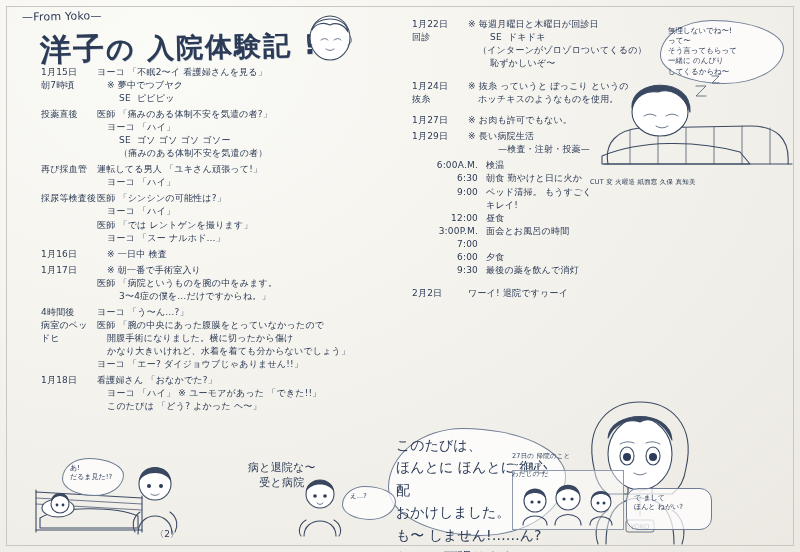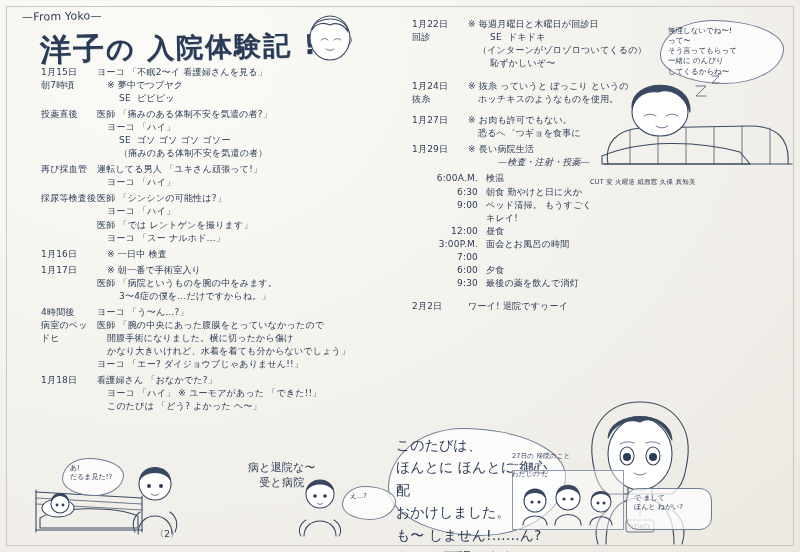--- a/index.html
+++ b/index.html
@@ -50,21 +50,21 @@
   .entry{margin-bottom:3px;display:flex;}
   .date{width:56px;flex:0 0 56px;}
   .body{flex:1;}
   .line{white-space:pre;}
   .indent1{padding-left:10px;}
   .indent2{padding-left:22px;}
   
   .sched{margin-left:14px;}
   .sched .row{display:flex;}
   .sched .t{width:52px;flex:0 0 52px;text-align:right;padding-right:8px;}
-  .sched-title{margin-left:30px;font-style:italic;}
+  .sched-title{margin-left:30px;}
   
   .fig{position:absolute;}
   .sketch-box{
     position:absolute;border:1px solid #8e99ad;background:rgba(255,255,255,.45);
   }
   .bubble{
     position:absolute;
     border:1px solid #6f7d95;border-radius:42% 58% 48% 52%/55% 45% 55% 45%;
     background:rgba(255,255,255,.75);
     font-size:7.5px;line-height:1.35;
@@ -221,21 +221,20 @@
         <div class="line indent1">ホッチキスのようなものを使用。</div>
       </div>
     </div>
 
     <div class="entry" style="margin-top:8px">
       <div class="date">
           <div>1月27日</div>
         </div>
       <div class="body" style="min-width:190px">
         <div class="line">※ お肉も許可でもない。</div>
-        <div class="line indent1">恐るへ゛つギョを食事に</div>
       </div>
     </div>
 
     <div class="entry" style="margin-top:2px">
       <div class="date">
           <div>1月29日</div>
         </div>
       <div class="body" style="min-width:190px">
         <div class="line">※ 長い病院生活</div>
         <div class="line sched-title">—検査・注射・投薬—</div>

